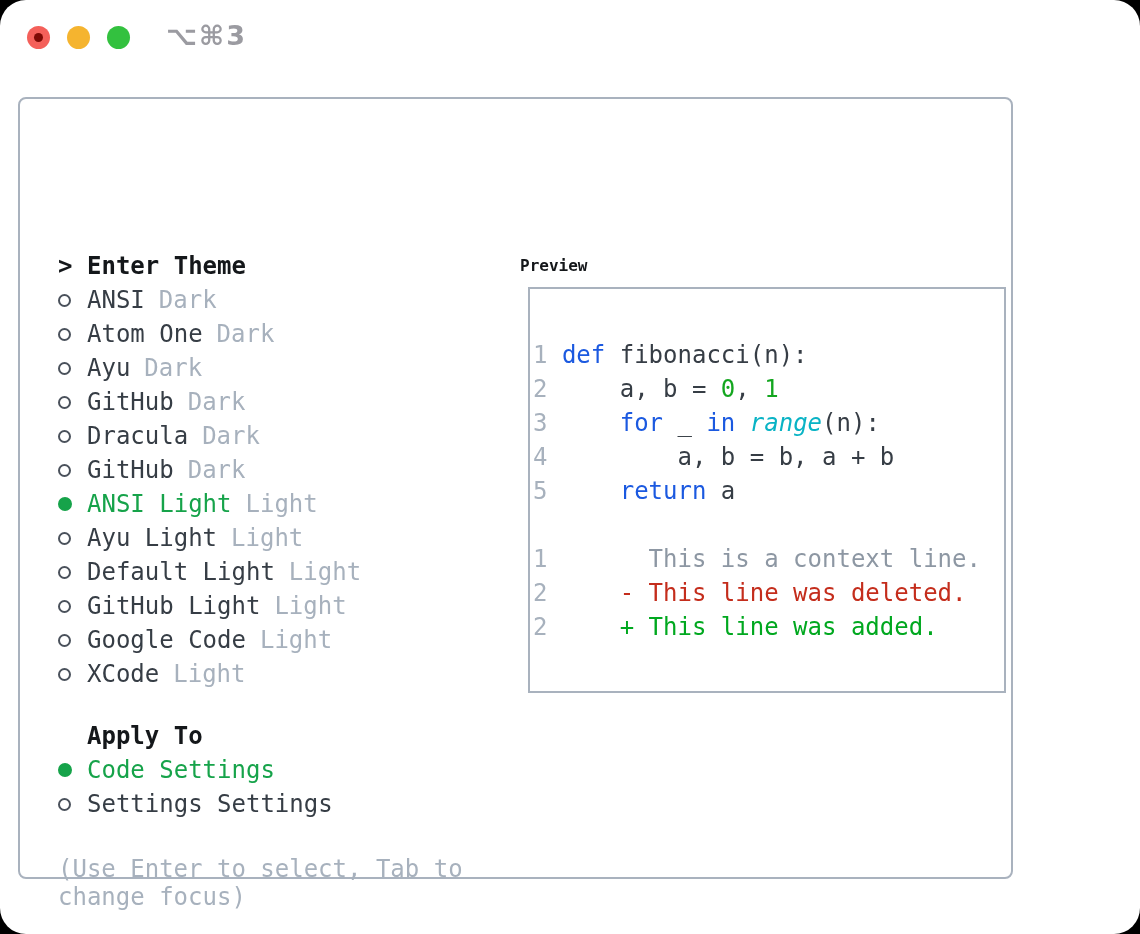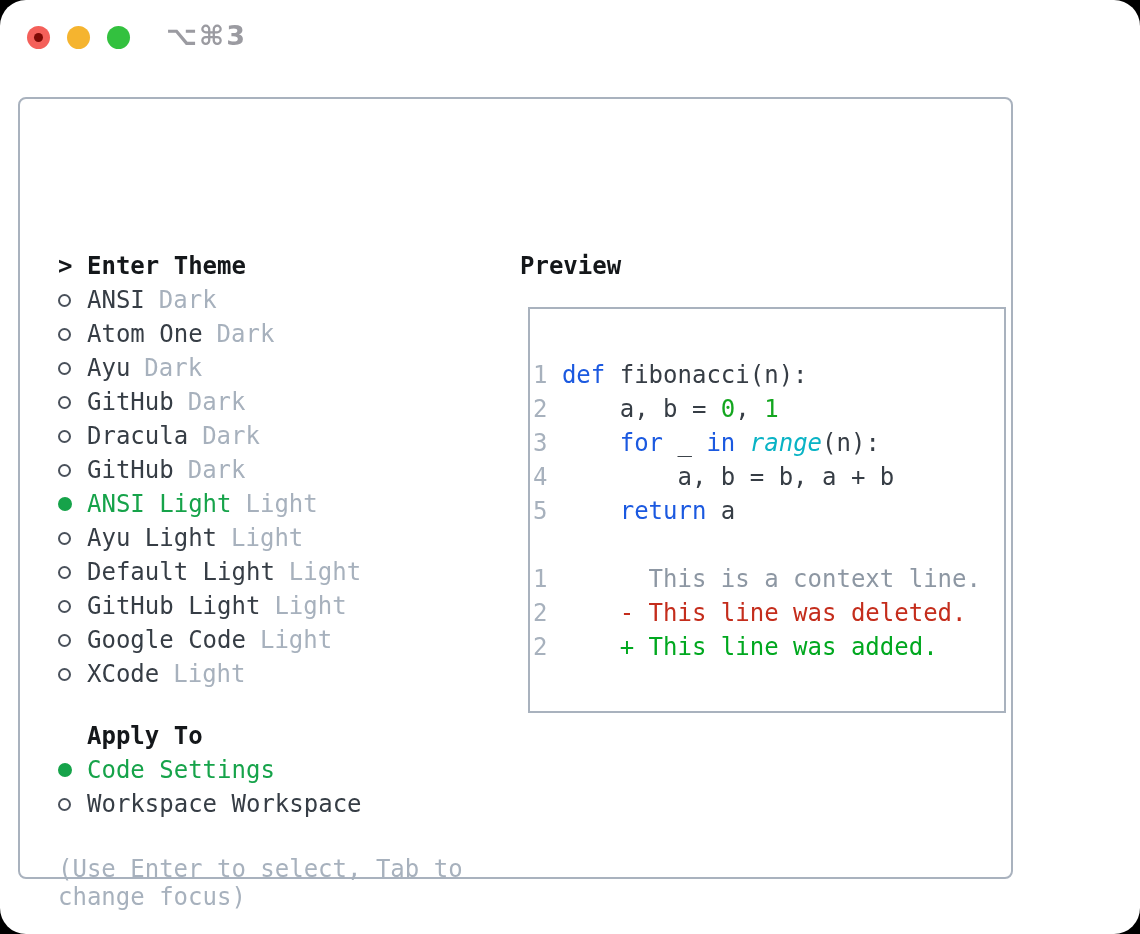--- a/index.html
+++ b/index.html
@@ -36,22 +36,22 @@
   .hdr { color:var(--heading); font-weight:700; }
   .radio { width:13px; height:13px; border:2px solid #4a515b; border-radius:50%; display:block; }
   .radio.sel { width:14px; height:14px; background:var(--green); border-color:var(--green); }
   .trow.selected .nm { color:var(--green); }
   .vr { margin-left:14px; color:var(--muted); }
   .apply-hdr { margin-top:28px; }
   .hint { margin-top:34px; width:420px; font-size:24px; line-height:28px; color:var(--muted); }
 
   
   .preview-label { position:absolute; left:500px; top:150px; height:34px; line-height:34px;
-    font-size:24px; font-weight:700; color:var(--heading); }
-  .preview-box { position:absolute; left:508px; top:208px; width:478px; height:406px;
+    font-size:16px; font-weight:700; color:var(--heading); }
+  .preview-box { position:absolute; left:508px; top:188px; width:478px; height:406px;
     border:2px solid var(--border); padding:49px 7px 0 3px; overflow:hidden; }
   .cline { height:34px; line-height:34px; font-size:24px; white-space:pre; color:var(--fg); }
   .tk-ln  { color:var(--muted); }
   .tk-fg  { color:var(--fg); }
   .tk-kw  { color:var(--keyword); }
   .tk-num { color:var(--number); }
   .tk-bi  { color:var(--builtin);font-style:italic; }
   .tk-ctx { color:var(--context);text-align:center; }
   .tk-del { color:var(--deleted); }
   .tk-add { color:var(--added); }
@@ -89,21 +89,21 @@
           <div class="trow"><span class="mk"><span class="radio"></span></span><span class="nm">XCode</span><span class="vr">Light</span></div>
         </div>
 
       <div class="trow apply-hdr">
         <span class="mk"></span>
         <span class="hdr">Apply To</span>
       </div>
 
       <div id="apply-list">
           <div class="trow selected"><span class="mk"><span class="radio sel"></span></span><span class="nm">Code Settings</span></div>
-          <div class="trow"><span class="mk"><span class="radio"></span></span><span class="nm">Workspace Workspace</span></div>
+          <div class="trow"><span class="mk"><span class="radio"></span></span><span class="nm">Settings Settings</span></div>
         </div>
 
       <div class="hint">(Use Enter to select, Tab to change focus)</div>
     </div>
 
     <div class="preview-label">Preview</div>
     <div class="preview-box">
       <div id="code-lines">
           <div class="cline"><span class="tk-ln">1</span><span class="tk-fg"> </span><span class="tk-kw">def</span><span class="tk-fg"> fibonacci(n):</span></div>
           <div class="cline"><span class="tk-ln">2</span><span class="tk-fg">     a, b = </span><span class="tk-num">0</span><span class="tk-fg">, </span><span class="tk-num">1</span></div>

